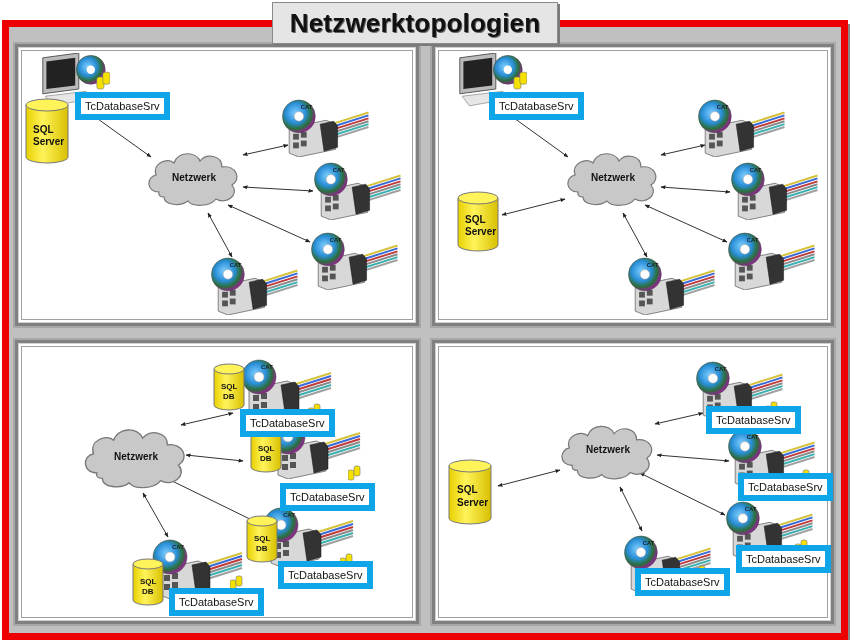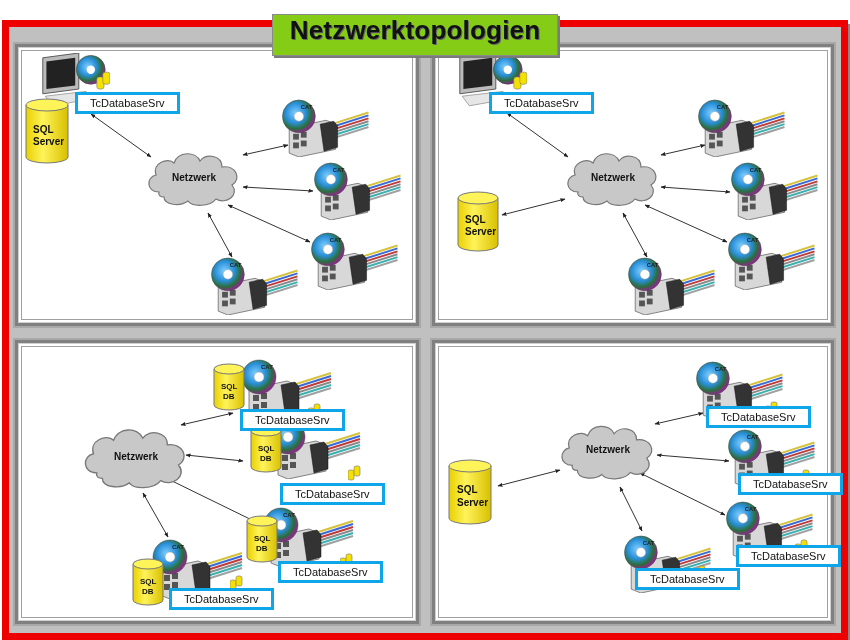--- a/index.html
+++ b/index.html
@@ -1,29 +1,29 @@
 <!DOCTYPE html>
 <html><head>
 <meta charset="utf-8">
 <style>
   html, body { margin: 0; padding: 0; background: #ffffff; }
   body { width: 850px; height: 640px; position: relative; overflow: hidden; font-family: "Liberation Sans", sans-serif; }
   .frame { position: absolute; left: 2px; top: 20px; width: 832px; height: 606px; border: 7px solid #ee0000; background: #c0c0c0; box-shadow: 4px 4px 0 #888; }
-  .title-box { position: absolute; left: 272px; top: 14px; width: 284px; height: 40px; background: #84cc16; border: 1px solid #8a8a8a; box-shadow: 2px 2px 0 #7a7a7a; z-index: 5; display: flex; align-items: flex-start; justify-content: center; }
+  .title-box { position: absolute; left: 272px; top: 2px; width: 284px; height: 40px; background: #e5e5e5; border: 1px solid #8a8a8a; box-shadow: 2px 2px 0 #7a7a7a; z-index: 5; display: flex; align-items: center; justify-content: center; }
   .title-box span { font-family: "Liberation Sans", sans-serif; font-weight: bold; font-size: 26px; color: #111; text-shadow: 1px 1px 0 #666; letter-spacing: 0.2px; }
   .panel { position: absolute; background: #ffffff; border: 3px solid #808080; outline: 2px solid #a8a8a8; box-shadow: inset 0 0 0 1px #d0d0d0, inset 0 0 0 3px #ffffff, inset 0 0 0 4px #a0a0a0; }
   .p1 { left: 15px; top: 44px; width: 398px; height: 276px; }
   .p2 { left: 432px; top: 44px; width: 396px; height: 276px; }
   .p3 { left: 15px; top: 340px; width: 398px; height: 278px; }
   .p4 { left: 432px; top: 340px; width: 396px; height: 278px; }
   svg.diagram { position: absolute; left: 0; top: 0; width: 100%; height: 100%; overflow: visible; }
   .cloud-label { font-family: "Liberation Sans", sans-serif; font-weight: bold; font-size: 10px; fill: #111; }
   .db-label { font-family: "Liberation Sans", sans-serif; font-weight: bold; font-size: 10px; fill: #111; }
   .db-label-small { font-family: "Liberation Sans", sans-serif; font-weight: bold; font-size: 8px; fill: #111; }
-  .srv-label { position: absolute; background: #fff; border: 3px solid #0ea5e9; font-family: "Liberation Sans", sans-serif; font-size: 11px; color: #111; padding: 1px 12px; white-space: nowrap; line-height: 14px; }
+  .srv-label { position: absolute; background: #fff; border: 6px solid #0ea5e9; font-family: "Liberation Sans", sans-serif; font-size: 11px; color: #111; padding: 1px 4px; white-space: nowrap; line-height: 14px; }
 </style>
 </head>
 <body>
 
 <svg width="0" height="0" style="position:absolute">
   <defs>
     <marker id="arr" viewBox="0 0 10 10" refX="9" refY="5" markerWidth="5" markerHeight="5" orient="auto-start-reverse">
       <path d="M0,1 L10,5 L0,9 z" fill="#222"></path>
     </marker>
     <linearGradient id="dbgrad" x1="0" x2="1">

